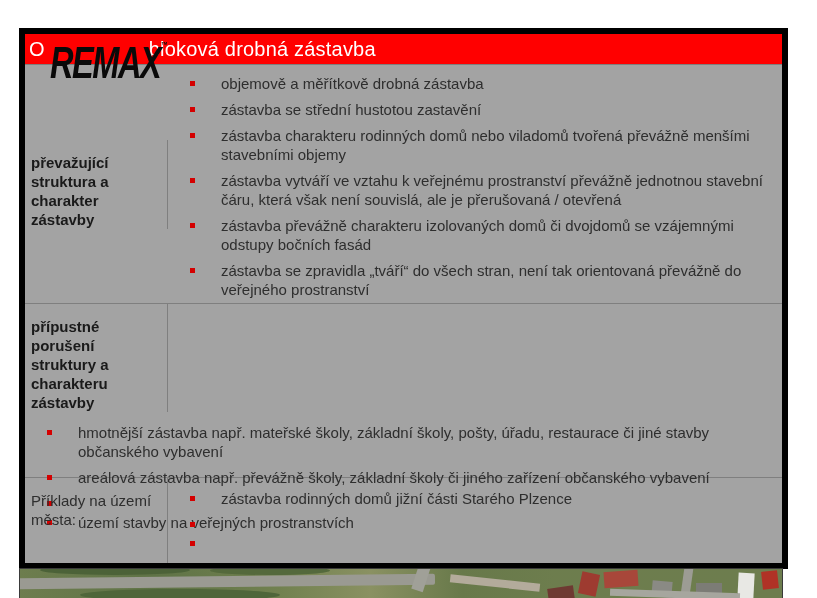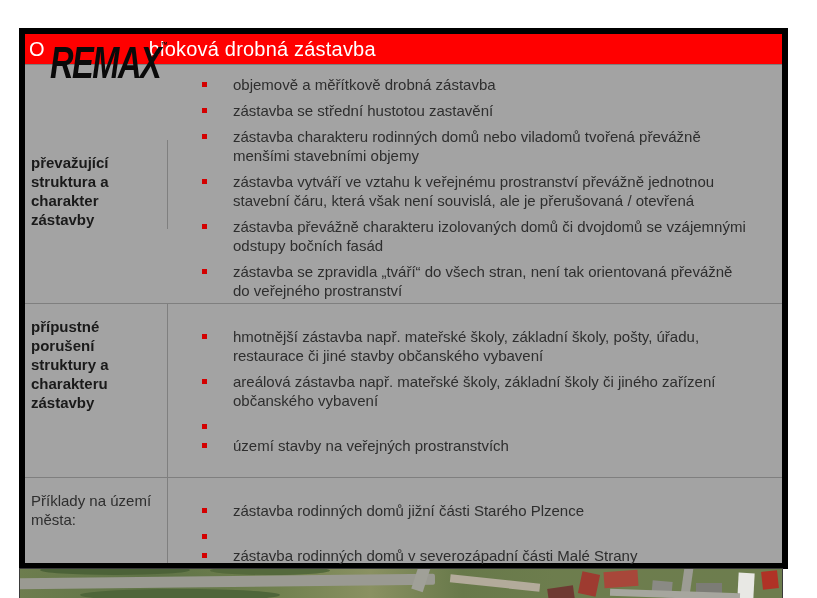--- a/index.html
+++ b/index.html
@@ -59,42 +59,42 @@
     letter-spacing: 0;
     vertical-align: 30px;
     margin-left: 1px;
   }
   .t-row {
     display: flex;
     border-top: 1px solid #7f7f7f;
     box-sizing: border-box;
   }
   .t-row.r1 { height: 239px; align-items: center; }
-  .t-row.r2 { height: 174px; }
+  .t-row.r2 { height: 174px; flex-direction: column; }
   .t-row.r3 { height: 86px; justify-content: flex-end;  }
   .label-cell {
     width: 143px;
     min-width: 143px;
     box-sizing: border-box;
     border-right: 1px solid #7f7f7f;
     padding: 13px 8px 0 6px;
     font-size: 15px;
     line-height: 19px;
     font-weight: bold;
     color: #1a1a1a;
   }
   .label-cell.normal { font-weight: normal; color: #2e2e2e; }
   .body-cell {
     flex: 1;
     box-sizing: border-box;
     padding: 7px 14px 0 18px;
   }
   ul.bullets {
     list-style: none;
-    margin: 16px;
+    margin: 4px;
     padding: 0;
   }
   ul.bullets li {
     display: flex;
     margin: 0 0 7px 0;
     font-size: 15px;
     line-height: 19px;
     color: #2e2e2e;
   }
   .sq {
@@ -171,21 +171,21 @@
     <div class="body-cell">
       <ul class="bullets">
 
           <li>
             <span class="sq"></span>
             <span>hmotnější zástavba např. mateřské školy, základní školy, pošty, úřadu, restaurace či jiné stavby občanského vybavení</span>
           </li>
 
           <li>
             <span class="sq"></span>
-            <span>areálová zástavba např. mateřské školy, základní školy či jiného zařízení občanského vybavení</span>
+            <span>areálová zástavba např. převážně školy, základní školy či jiného zařízení občanského vybavení</span>
           </li>
 
 
           <li>
             <span class="sq"></span>
           </li>
 
           <li>
             <span class="sq"></span>
             <span>území stavby na veřejných prostranstvích</span>
@@ -203,21 +203,20 @@
             <span class="sq"></span>
             <span>zástavba rodinných domů jižní části Starého Plzence</span>
           </li>
 
           <li>
             <span class="sq"></span>
           </li>
 
           <li>
             <span class="sq"></span>
-            <span>zástavba rodinných domů v severozápadní části Malé Strany</span>
           </li>
         </ul>
     </div>
   </div>
 
 </div>
 
 <div class="photo">
 
   <div class="shape" style="left:-5px;top:7px;width:420px;height:11px;background:#9a9a92;transform:rotate(-0.6deg);border-radius:2px;"></div>

